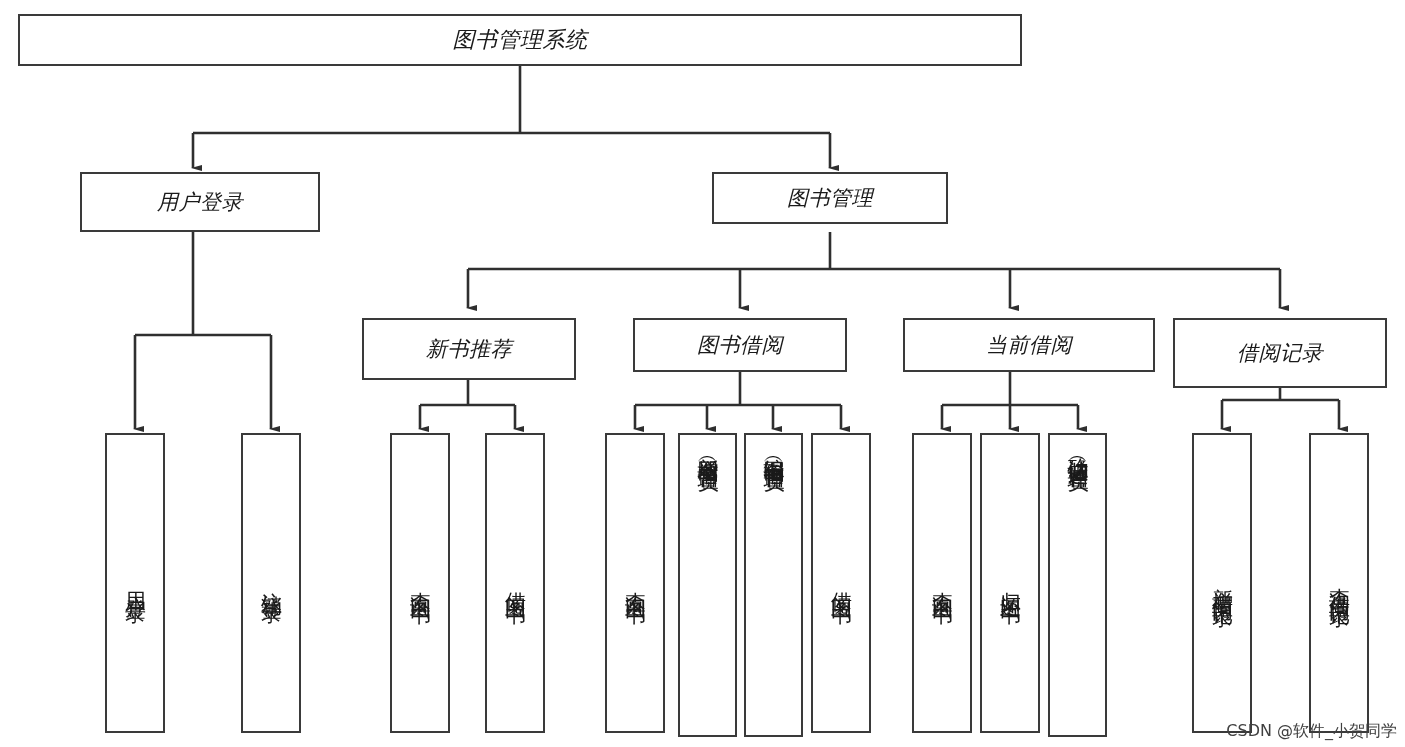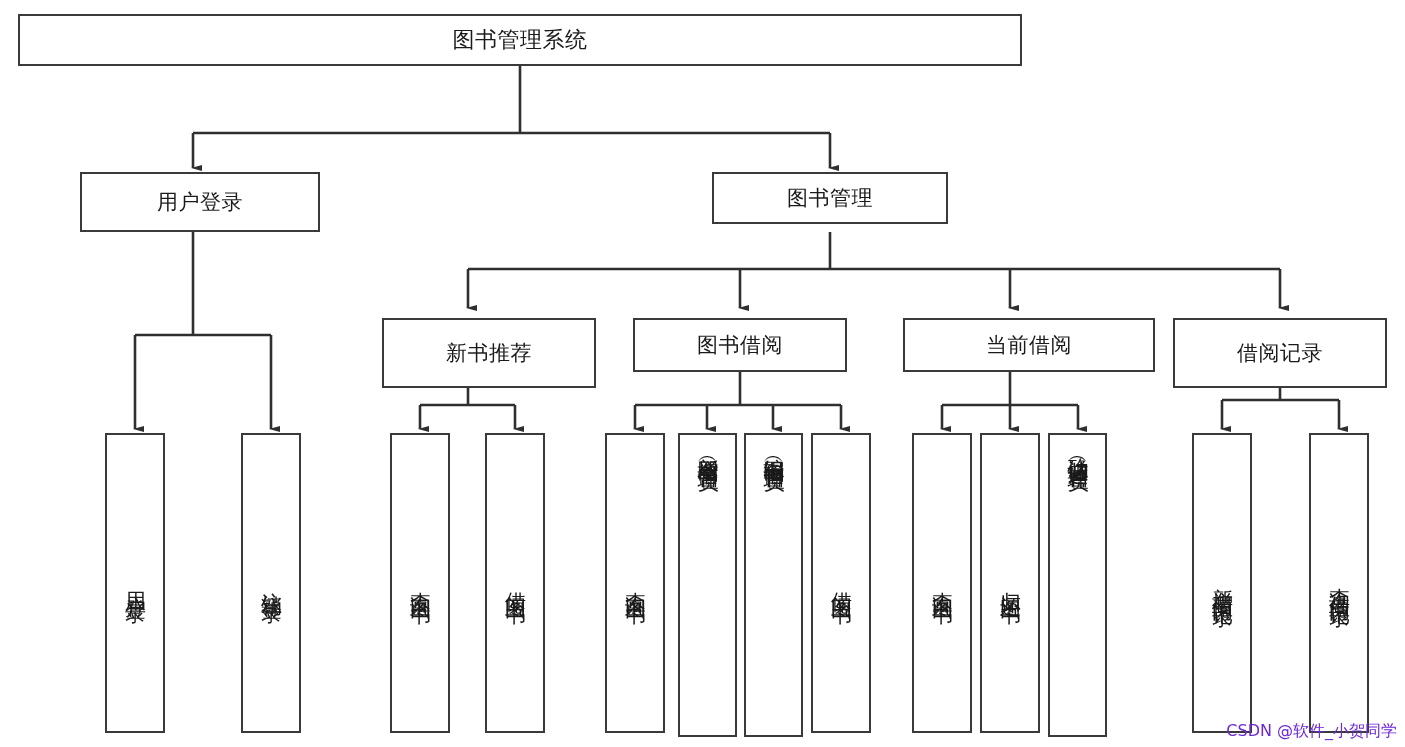--- a/index.html
+++ b/index.html
@@ -39,20 +39,21 @@
   }
   .node .label {
     color: #1a1a1a;
     line-height: 1.18;
     letter-spacing: 0.5px;
     white-space: pre;
     text-align: center;
   }
   .node.horiz .label {
     font-size: 21px;
+    font-style: italic;
   }
   .node.root .label {
     font-size: 22px;
   }
   .node.vert {
     align-items: flex-start;
     justify-content: center;
     padding-top: 6px;
   }
   .node.vert .label {
@@ -67,21 +68,21 @@
   }
   .node.vert.center {
     align-items: center;
     padding-top: 0;
   }
   .watermark {
     position: absolute;
     right: 8px;
     bottom: 5px;
     font-size: 16px;
-    color: #6d28d9;
+    color: #404040;
     white-space: nowrap;
     user-select: none;
   }
 </style>
 </head>
 <body>
 
 <div id="diagram-root">
 
   <svg id="connectors" viewBox="0 0 1405 747">
@@ -139,21 +140,21 @@
     <span class="label">图书管理系统</span>
   </div>
 
   <div class="node horiz" style="left:80px; top:172px; width:240px; height:60px;">
     <span class="label">用户登录</span>
   </div>
   <div class="node horiz" style="left:712px; top:172px; width:236px; height:52px;">
     <span class="label">图书管理</span>
   </div>
 
-  <div class="node horiz" style="left:382px; top:318px; width:214px; height:70px;">
+  <div class="node horiz" style="left:362px; top:318px; width:214px; height:62px;">
     <span class="label">新书推荐</span>
   </div>
   <div class="node horiz" style="left:633px; top:318px; width:214px; height:54px;">
     <span class="label">图书借阅</span>
   </div>
   <div class="node horiz" style="left:903px; top:318px; width:252px; height:54px;">
     <span class="label">当前借阅</span>
   </div>
   <div class="node horiz" style="left:1173px; top:318px; width:214px; height:70px;">
     <span class="label">借阅记录</span>

